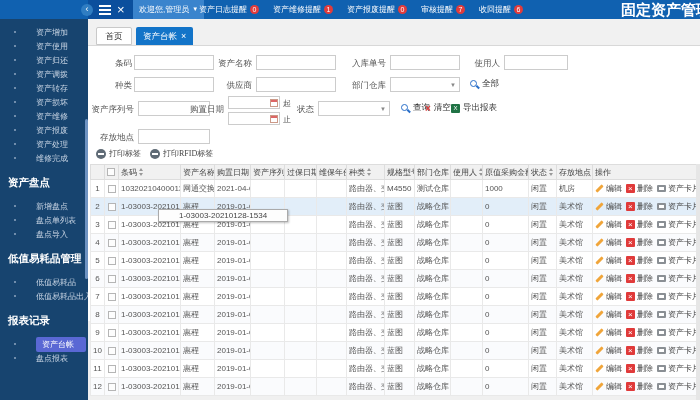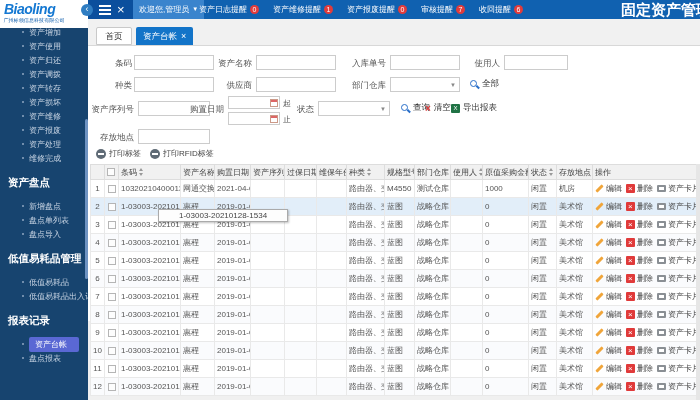--- a/index.html
+++ b/index.html
@@ -26,21 +26,21 @@
   
   .logo-box { position:absolute; left:0; top:0; width:88px; height:28px; background:#fff; z-index:5; }
   .logo-text { font-style:italic; font-weight:bold; font-size:14px; color:#1478d2; padding:1px 0 0 4px; letter-spacing:-0.5px; }
   .company { font-size:6px; color:#0d5cab; padding-left:4px; transform:scale(0.85); transform-origin:left top; white-space:nowrap; }
   .collapse-btn { position:absolute; left:81px; top:4px; width:12px; height:12px; border-radius:50%;
                   background:#2f7dc2; color:#fff; font-size:9px; line-height:11px; text-align:center; z-index:6; cursor:pointer; }
 
   
   .sidebar { position:absolute; left:0; top:19px; width:88px; height:381px; background:#17446f; padding-top:6px; }
   .side-scroll { position:absolute; right:0; top:100px; width:3px; height:160px; background:#6e93c2; border-radius:2px; }
-  .side-item { display:flex; align-items:center; gap:5px; color:#c9d5e4; font-size:8px; height:14px; padding-left:22px; cursor:pointer; }
+  .side-item { display:flex; align-items:center; gap:20px; color:#c9d5e4; font-size:8px; height:14px; padding-left:14px; cursor:pointer; }
   .side-item .dot { width:2px; height:2px; background:#8fa6c0; border-radius:50%; flex:none; }
   .side-item .lbl { white-space:nowrap; overflow:hidden; }
   .side-item.active .lbl { background:#5a68d4; color:#fff; padding:2px 12px 2px 6px; border-radius:2px; }
   .side-group-header { color:#fff; font-size:10.5px; font-weight:bold; padding:11px 0 9px 8px; cursor:pointer; }
 
   
   .tabstrip { position:absolute; left:88px; top:19px; width:612px; height:27px; background:#f1f1f1; border-bottom:1px solid #d8d8d8; }
   .tab-home { position:absolute; left:8px; top:8px; width:36px; height:18px; background:#fff; border:1px solid #c9c9c9;
               font-size:8.5px; color:#333; text-align:center; line-height:16px; border-radius:2px 2px 0 0; cursor:pointer; }
   .tab-current { position:absolute; left:48px; top:8px; height:18px; background:#1374c8; color:#fff; font-size:8.5px;
@@ -58,21 +58,21 @@
   .ico-cal { position:absolute; right:1px; top:2px; width:8px; height:8px; border:1px solid #c98; background:#fff; }
   .ico-cal::before { content:""; position:absolute; top:0; left:0; right:0; height:2px; background:#d66; }
   .date-suffix { position:absolute; font-size:8px; color:#555; }
   .link-btn { position:absolute; display:flex; align-items:center; gap:3px; font-size:8.5px; color:#333; cursor:pointer; white-space:nowrap; }
   .ico-search { display:inline-block; width:9px; height:9px; position:relative; }
   .ico-search::before { content:""; position:absolute; left:0; top:0; width:5px; height:5px; border:1.5px solid #2a6fc9; border-radius:50%; }
   .ico-search::after { content:""; position:absolute; left:5.5px; top:6px; width:3.5px; height:1.5px; background:#2a6fc9; transform:rotate(45deg); }
   .ico-clear { color:#e03a3a; font-weight:bold; font-size:10px; line-height:9px; }
   .ico-excel { display:inline-block; width:9px; height:9px; background:#1f7244; position:relative; border-radius:1px; }
   .ico-excel::after { content:"X"; color:#fff; font-size:6px; position:absolute; left:2.5px; top:1px; }
-  .print-radio { position:absolute; display:flex; align-items:center; gap:3px; font-size:8px; color:#444; cursor:pointer; }
+  .print-radio { position:absolute; display:flex; align-items:center; gap:3px; font-size:8px; color:#444; cursor:pointer;font-family:Liberation Serif, serif; }
   .print-ico { width:10px; height:10px; border-radius:50%; background:#5f6b76; position:relative; display:inline-block; }
   .print-ico::after { content:""; position:absolute; left:2px; top:4px; width:6px; height:2px; background:#fff; }
 
   
   .grid { position:absolute; left:2px; top:118px; width:606px; border-collapse:collapse; table-layout:fixed; }
   .grid th { background:#f1f1f1; border:1px solid #ddd; font-weight:normal; color:#444; font-size:8px;
              height:15px; overflow:hidden; white-space:nowrap; text-align:left; padding:0 2px; cursor:pointer; }
   .grid td { border:1px solid #e9e9e9; font-size:8px; color:#555; height:18px; overflow:hidden;
              white-space:nowrap; padding:0 2px; background:#fff; }
   .grid tr:nth-child(even) td { background:#fafbfd; }
@@ -126,24 +126,20 @@
         <span>审核提醒</span>
         <span class="badge">7</span>
       </div>
       <div class="top-tab">
         <span>收回提醒</span>
         <span class="badge">6</span>
       </div>
     </div>
   <div class="app-title">固定资产管理</div>
 
-  <div class="logo-box">
-    <div class="logo-text">Biaoling</div>
-    <div class="company">广州标领信息科技有限公司</div>
-  </div>
   <div class="collapse-btn">‹</div>
 
   <div class="sidebar">
     <div id="side-content">
         <div class="side-item">
           <span class="dot"></span>
           <span class="lbl">资产增加</span>
         </div>
         <div class="side-item">
           <span class="dot"></span>

